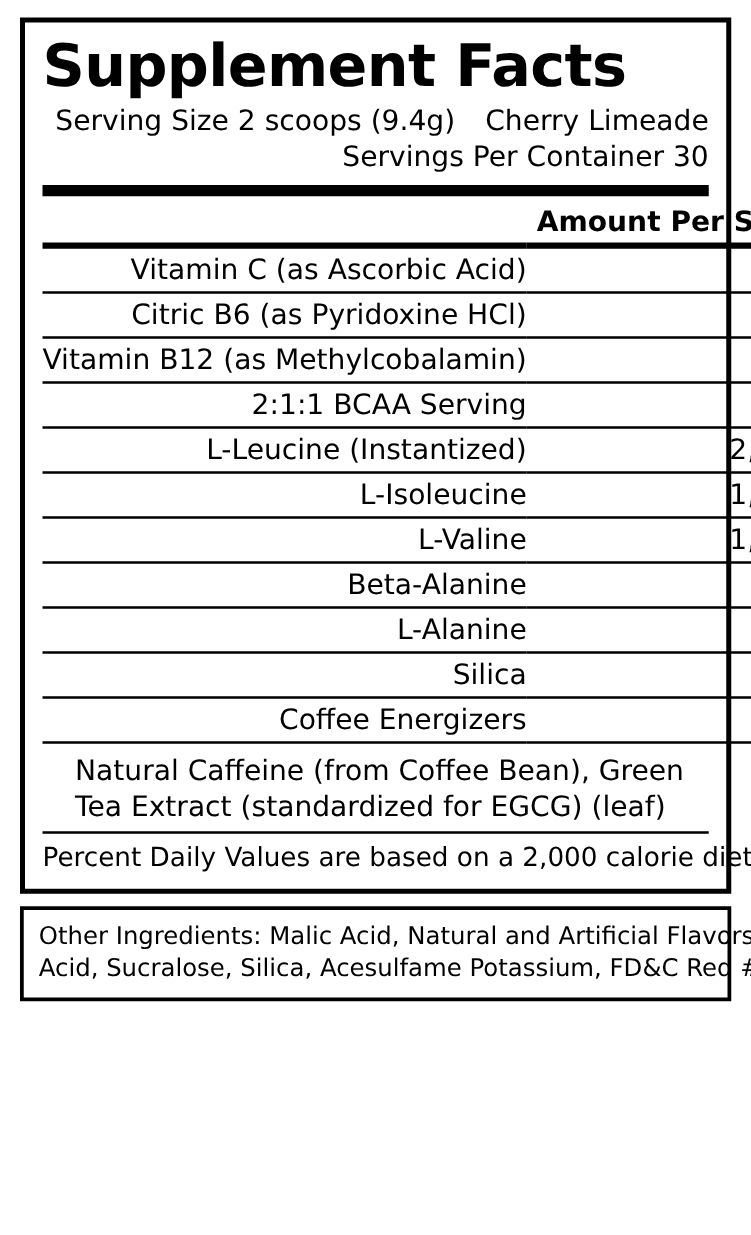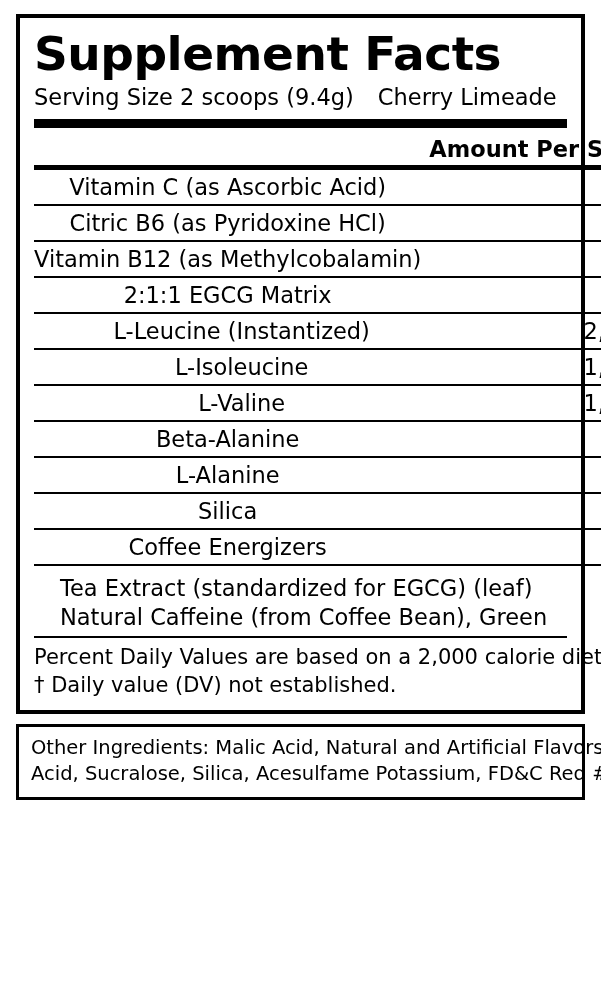--- a/index.html
+++ b/index.html
@@ -36,20 +36,21 @@
     font-weight: 700;
     letter-spacing: -0.5px;
     margin: 4px 0 6px 0;
     white-space: nowrap;
   }
 
   .serving-line {
     font-size: 22.5px;
     line-height: 1.28;
     white-space: nowrap;
+    text-align: right;
   }
   .serving-line .flavor {
     margin-left: 24px;
   }
 
   .rule-thick {
     border-top: 9px solid #000;
     margin: 7px 0 0 0;
   }
   .rule-thin {
@@ -67,21 +68,21 @@
     vertical-align: bottom;
     border-bottom: 2px solid #000;
   }
   table.facts tr.header-row td {
     border-bottom: 5px solid #000;
     font-weight: 700;
     padding-bottom: 3px;
     padding-top: 8px;
   }
   .c-name {
-    text-align: center;
+    text-align: right;
     white-space: nowrap;
   }
   .c-amt {
     text-align: right;
     white-space: nowrap;
     padding-left: 8px !important;
   }
   .indent1 {
     padding-left: 28px !important;
   }
@@ -116,20 +117,21 @@
 
 <div class="page">
 
   <div class="panel">
 
     <div class="title">Supplement Facts</div>
 
     <div class="serving-line">
       <span>Serving Size 2 scoops (9.4g)</span><span class="flavor">Cherry Limeade</span>
     </div>
+    <div class="serving-line">Servings Per Container 30</div>
 
     <div class="rule-thick"></div>
 
     <table class="facts">
       <tbody>
         <tr class="header-row">
           <td class="c-name"></td>
           <td class="c-amt">Amount Per Serving</td>
 
         </tr>
@@ -144,21 +146,21 @@
           <td class="c-amt">10mg</td>
 
         </tr>
         <tr>
           <td class="c-name">Vitamin B12 (as Methylcobalamin)</td>
           <td class="c-amt">30mcg</td>
 
         </tr>
 
         <tr>
-          <td class="c-name">2:1:1 EGCG Matrix</td>
+          <td class="c-name">2:1:1 BCAA Serving</td>
           <td class="c-amt"></td>
 
         </tr>
 
         <tr>
           <td class="c-name indent1">L-Leucine (Instantized)</td>
           <td class="c-amt">2,500mg</td>
 
         </tr>
         <tr>
@@ -189,29 +191,28 @@
         </tr>
         <tr>
           <td class="c-name">Coffee Energizers</td>
           <td class="c-amt">110mg</td>
 
         </tr>
       </tbody>
     </table>
 
     <div class="subtext">
+      <div>Natural Caffeine (from Coffee Bean), Green</div>
       <div>Tea Extract (standardized for EGCG) (leaf)</div>
-      <div>Natural Caffeine (from Coffee Bean), Green</div>
     </div>
 
     <div class="rule-thin"></div>
 
     <div class="footnotes">
       <div>Percent Daily Values are based on a 2,000 calorie diet.</div>
-      <div>† Daily value (DV) not established.</div>
     </div>
 
   </div>
 
   <div class="other-box">
     <div>Other Ingredients: Malic Acid, Natural and Artificial Flavors, Citric</div>
     <div>Acid, Sucralose, Silica, Acesulfame Potassium, FD&amp;C Red #40</div>
   </div>
 
 </div>

